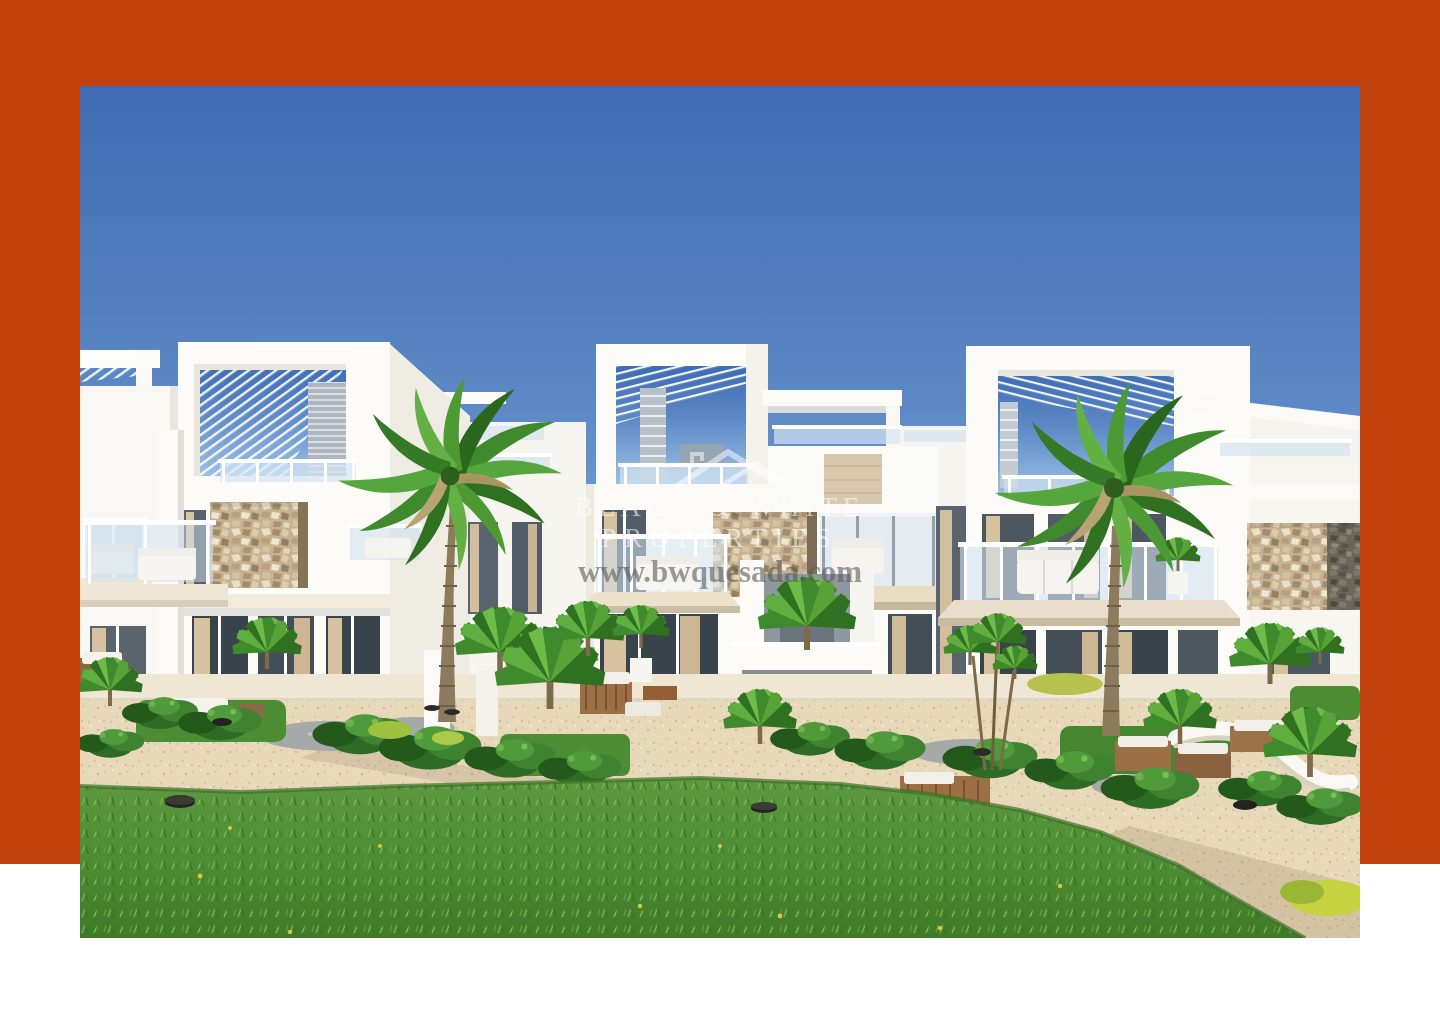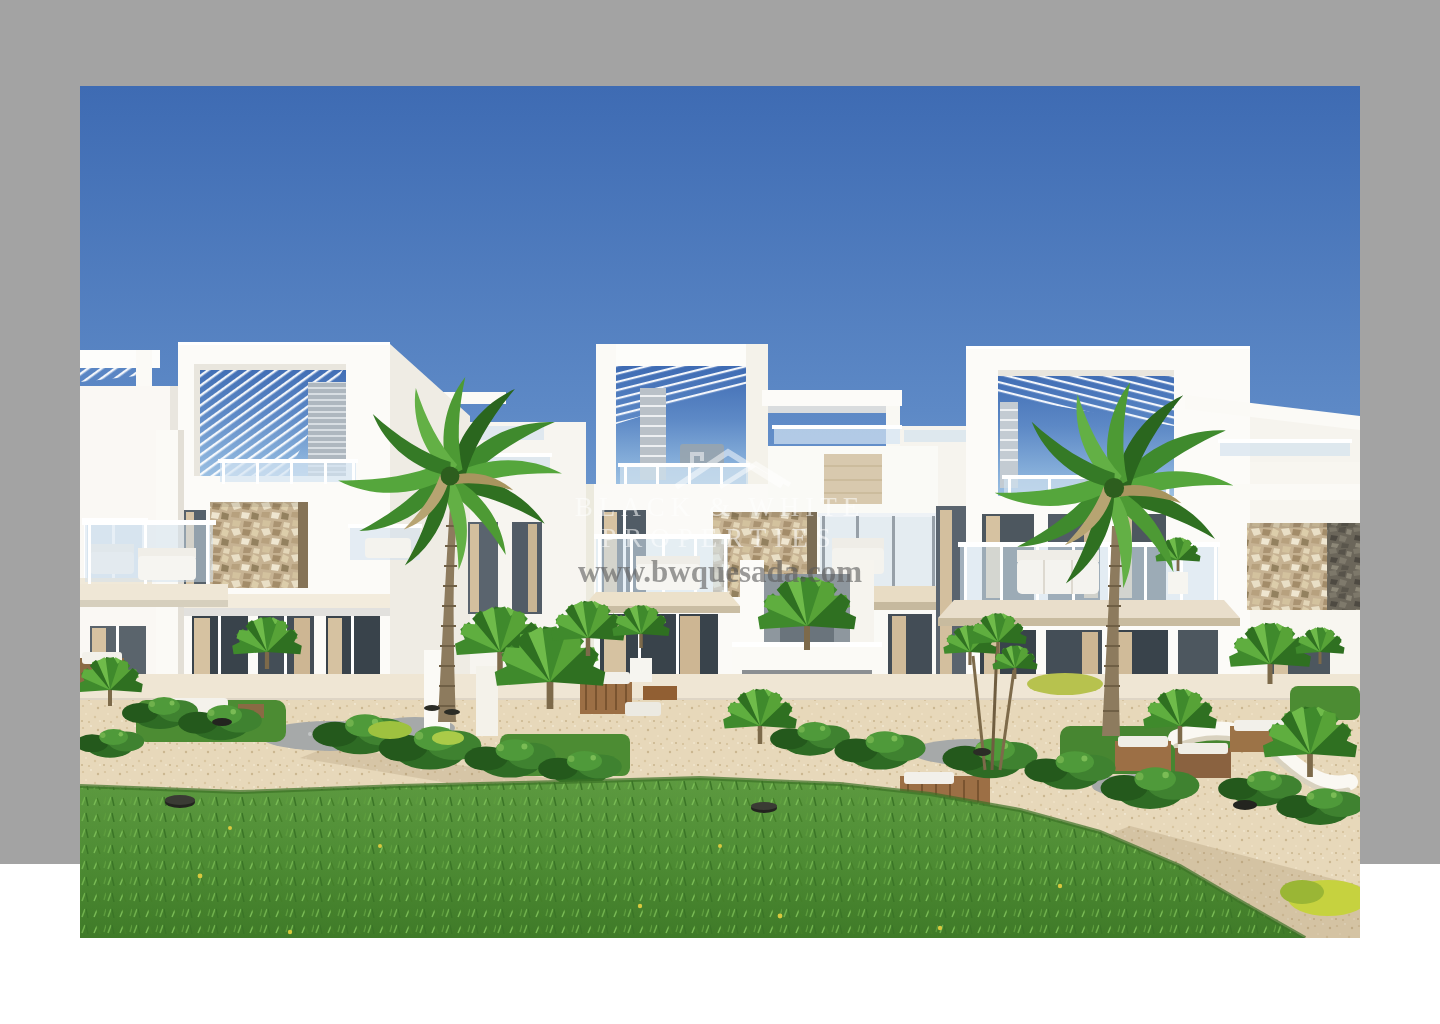--- a/index.html
+++ b/index.html
@@ -1,17 +1,17 @@
 <!DOCTYPE html>
 <html><head>
 <meta charset="utf-8">
 <style>
   html,body{margin:0;padding:0;background:#ffffff;width:1440px;height:1024px;overflow:hidden;
             font-family:"Liberation Sans",sans-serif;}
-  .page{position:relative;width:1440px;height:864px;background:#a3a3a3;}
+  .page{position:relative;width:1440px;height:864px;background:#c2410c;}
   .photo{position:absolute;left:80px;top:86px;width:1280px;height:852px;overflow:hidden;}
   .photo svg{display:block;}
   .wm-serif{font-family:"Liberation Serif","DejaVu Serif",serif;}
 </style>
 </head>
 <body>
 
 <div class="page">
   <figure class="photo" style="margin:0">
     <svg viewBox="0 0 1280 852" width="1280" height="852" xmlns="http://www.w3.org/2000/svg">

